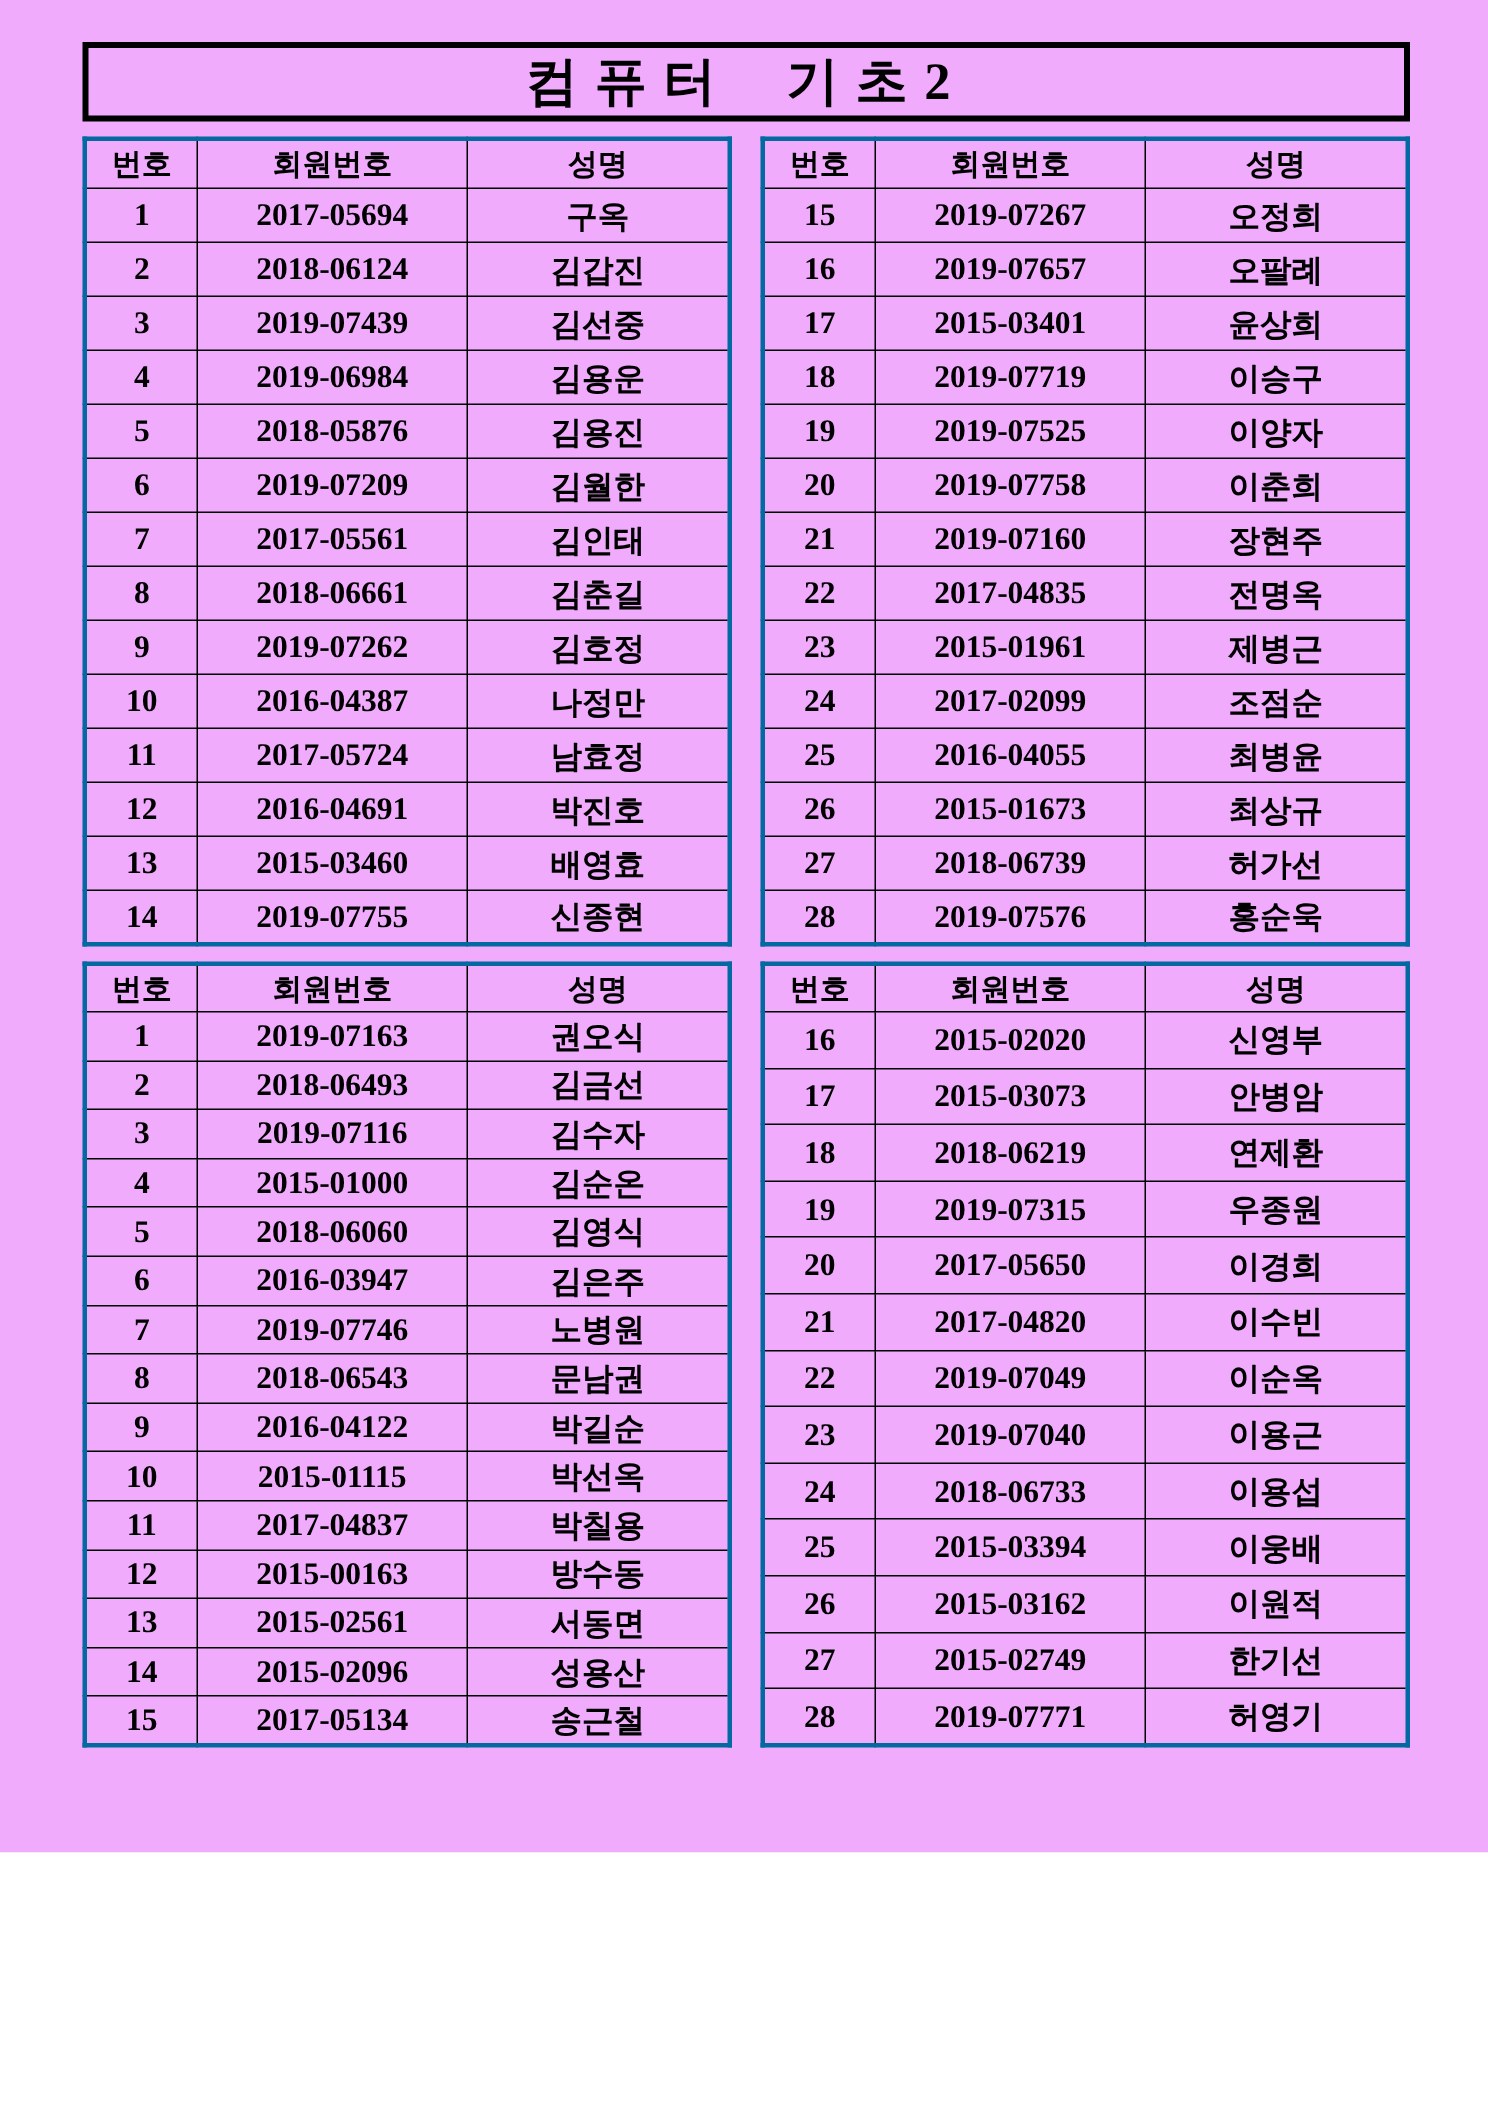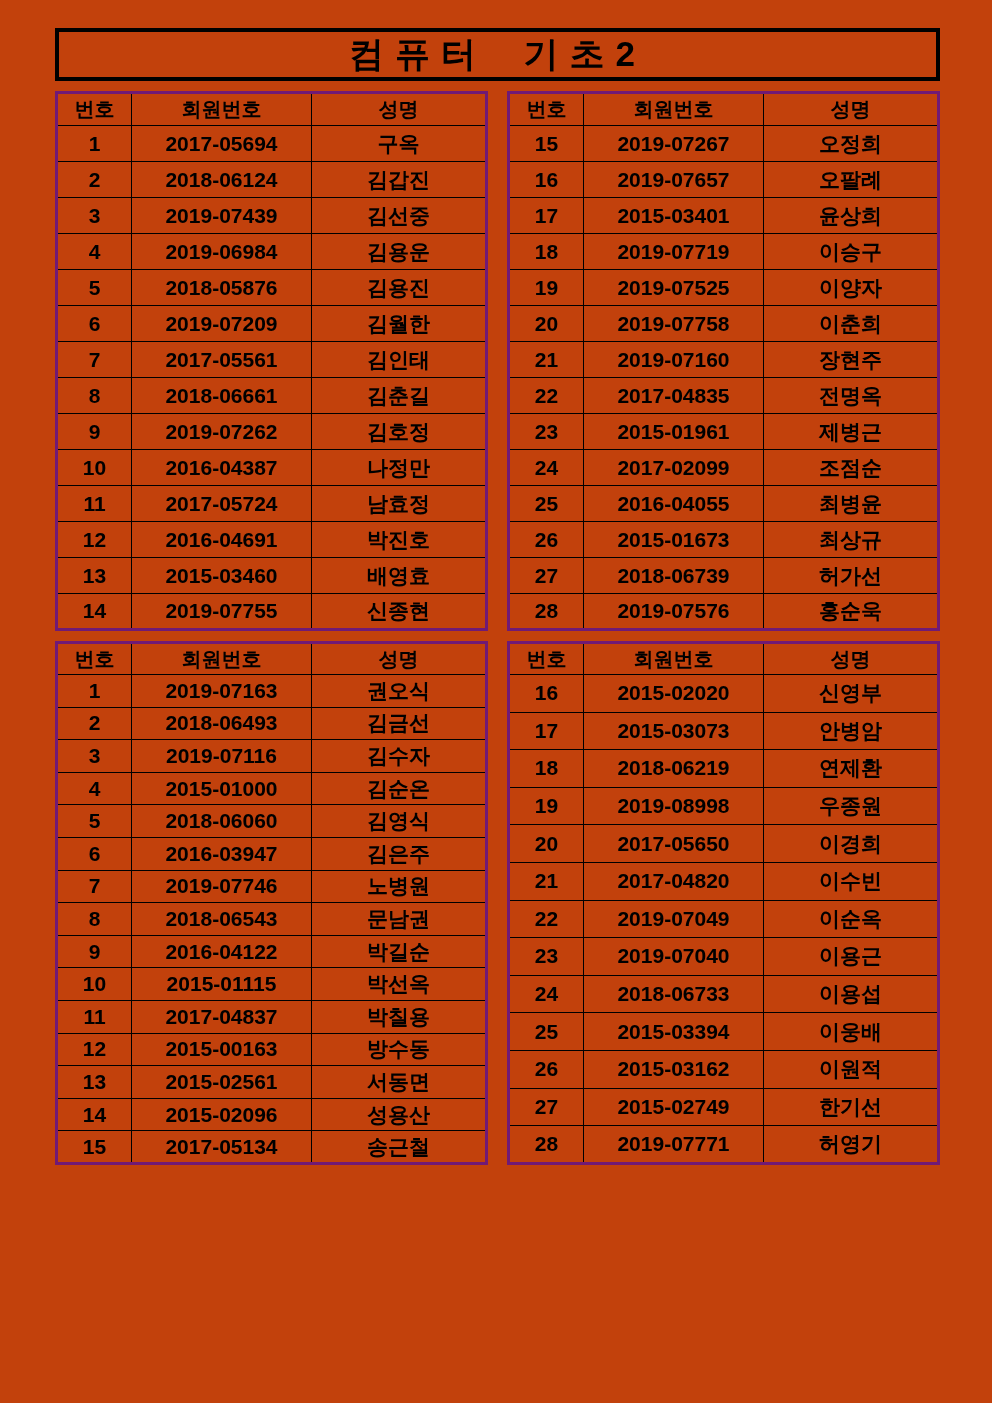--- a/index.html
+++ b/index.html
@@ -1,22 +1,22 @@
 <!DOCTYPE html>
 <html lang="ko"><head>
 <meta charset="utf-8">
 <style>
   * { box-sizing: border-box; }
   html, body { margin: 0; padding: 0; background: #ffffff; }
   .page {
     position: relative;
     width: 992px;
-    height: 1403px;
-    background: #c2410c;
-    font-family: Liberation Sans, sans-serif;
+    height: 1235px;
+    background: #f0abfc;
+    font-family: Liberation Serif, serif;
     font-weight: 700;
     color: #000000;
     overflow: hidden;
   }
   .title-box {
     margin: 28px 52px 0 55px;
     width: 885px;
     height: 53px;
     border: 4px solid #000000;
     display: flex;
@@ -31,21 +31,21 @@
   .tables-wrap {
     display: flex;
     margin: 10px 52px 0 55px;
     justify-content: space-between;
     width: 885px;
   }
   table.roster {
     border-collapse: collapse;
     width: 430px;
     table-layout: fixed;
-    border: 3px solid #701a75;
+    border: 3px solid #0369a1;
   }
   table.roster th, table.roster td {
     border: 1.5px solid #000000;
     text-align: center;
     vertical-align: middle;
     padding: 0;
     font-weight: 700;
     overflow: hidden;
     white-space: nowrap;
   }
@@ -342,21 +342,21 @@
             <td class="col-id">2015-03073</td>
             <td class="col-name">안병암</td>
           </tr>
           <tr>
             <td class="col-no">18</td>
             <td class="col-id">2018-06219</td>
             <td class="col-name">연제환</td>
           </tr>
           <tr>
             <td class="col-no">19</td>
-            <td class="col-id">2019-08998</td>
+            <td class="col-id">2019-07315</td>
             <td class="col-name">우종원</td>
           </tr>
           <tr>
             <td class="col-no">20</td>
             <td class="col-id">2017-05650</td>
             <td class="col-name">이경희</td>
           </tr>
           <tr>
             <td class="col-no">21</td>
             <td class="col-id">2017-04820</td>

